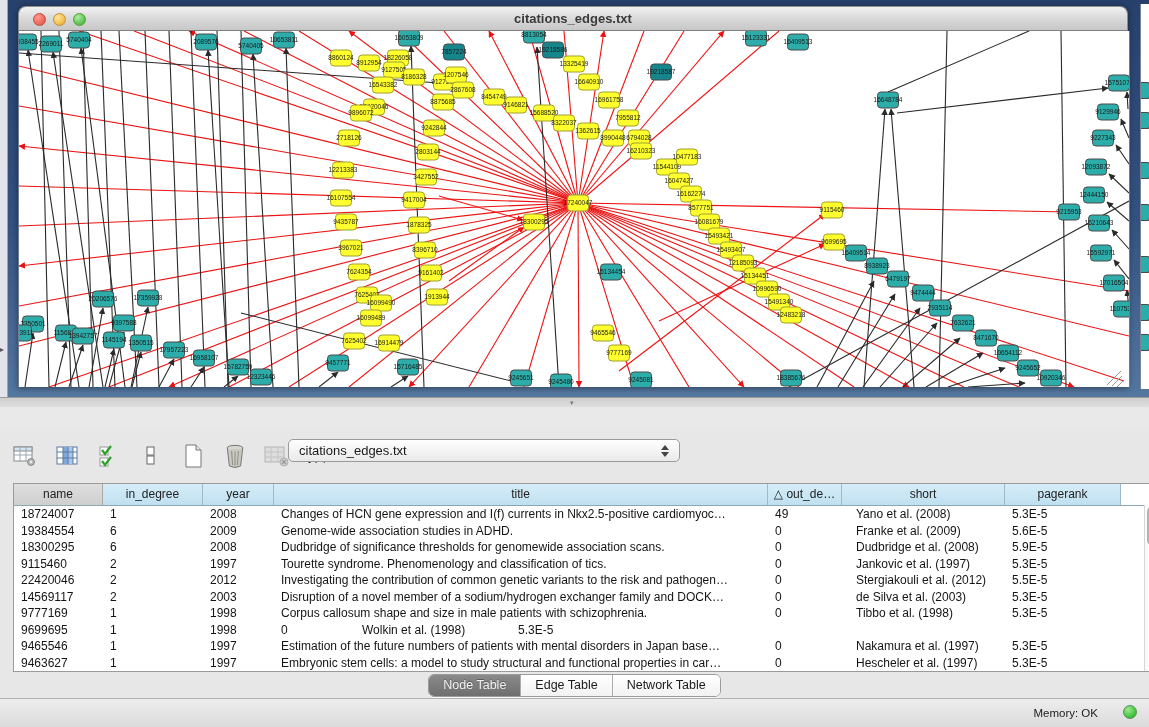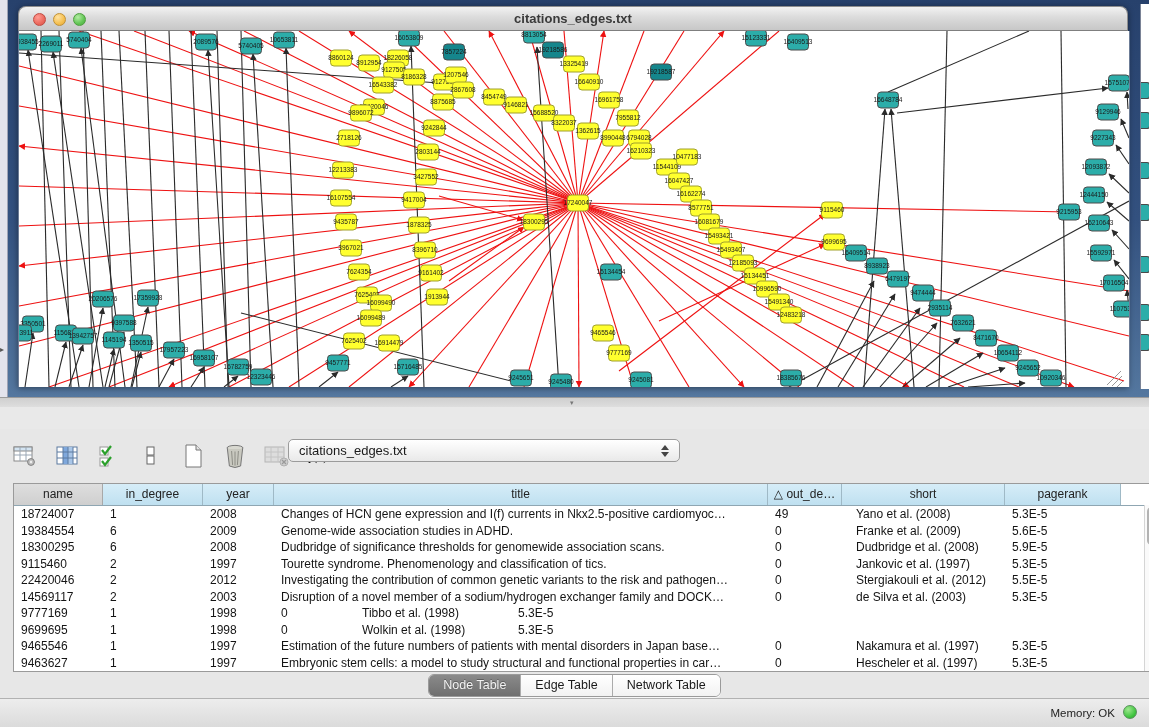--- a/index.html
+++ b/index.html
@@ -64,21 +64,21 @@
   .vthumb{position:absolute;left:2px;top:2px;width:9px;height:38px;border-radius:5px;background:#B3B3B3;}
 
   .tabs-row{position:absolute;left:0;top:243px;width:1149px;height:26px;display:flex;align-items:center;justify-content:center;}
   .segmented{display:flex;height:21px;border:1px solid #9A9A9A;border-radius:6px;overflow:hidden;background:#FFF;box-shadow:0 1px 0 rgba(255,255,255,.7);}
   .seg{padding:0 14px;font-size:12.5px;line-height:21px;color:#1A1A1A;background:linear-gradient(180deg,#FFFFFF,#F2F2F2);border-right:1px solid #ABABAB;}
   .seg:last-child{border-right:none;}
   .seg.sel{background:linear-gradient(180deg,#8A8A8A,#6F6F6F);color:#F2F2F2;text-shadow:0 -1px 0 rgba(0,0,0,.3);}
 
   
   .statusbar{position:absolute;left:0;top:698px;width:1149px;height:29px;background:linear-gradient(180deg,#EDEDED,#DBDBDB);border-top:1px solid #B2B2B2;box-sizing:border-box;}
-  .mem{position:absolute;right:34px;top:8px;font-size:11.5px;color:#222;}
+  .mem{position:absolute;right:51px;top:8px;font-size:11.5px;color:#222;}
   .mem-dot{position:absolute;right:12px;top:6px;width:14px;height:14px;border-radius:50%;
            background:radial-gradient(circle at 35% 30%,#9FE88F,#3FC43F 65%,#2E9E2E);border:1px solid #57915B;box-sizing:border-box;}
 </style>
 </head>
 <body>
 
 <div class="app">
 
   <div class="mdi">
     <div class="left-rail">
@@ -846,20 +846,21 @@
             <div class="td c2">2003</div>
             <div class="td c3">Disruption of a novel member of a sodium/hydrogen exchanger family and DOCK…</div>
             <div class="td c4">0</div>
             <div class="td c5">de Silva et al. (2003)</div>
             <div class="td c6">5.3E-5</div>
           </div>
           <div class="tr">
             <div class="td c0">9777169</div>
             <div class="td c1">1</div>
             <div class="td c2">1998</div>
+            <div class="td c3">Corpus callosum shape and size in male patients with schizophrenia.</div>
             <div class="td c4">0</div>
             <div class="td c5">Tibbo et al. (1998)</div>
             <div class="td c6">5.3E-5</div>
           </div>
           <div class="tr">
             <div class="td c0">9699695</div>
             <div class="td c1">1</div>
             <div class="td c2">1998</div>
             <div class="td c4">0</div>
             <div class="td c5">Wolkin et al. (1998)</div>

